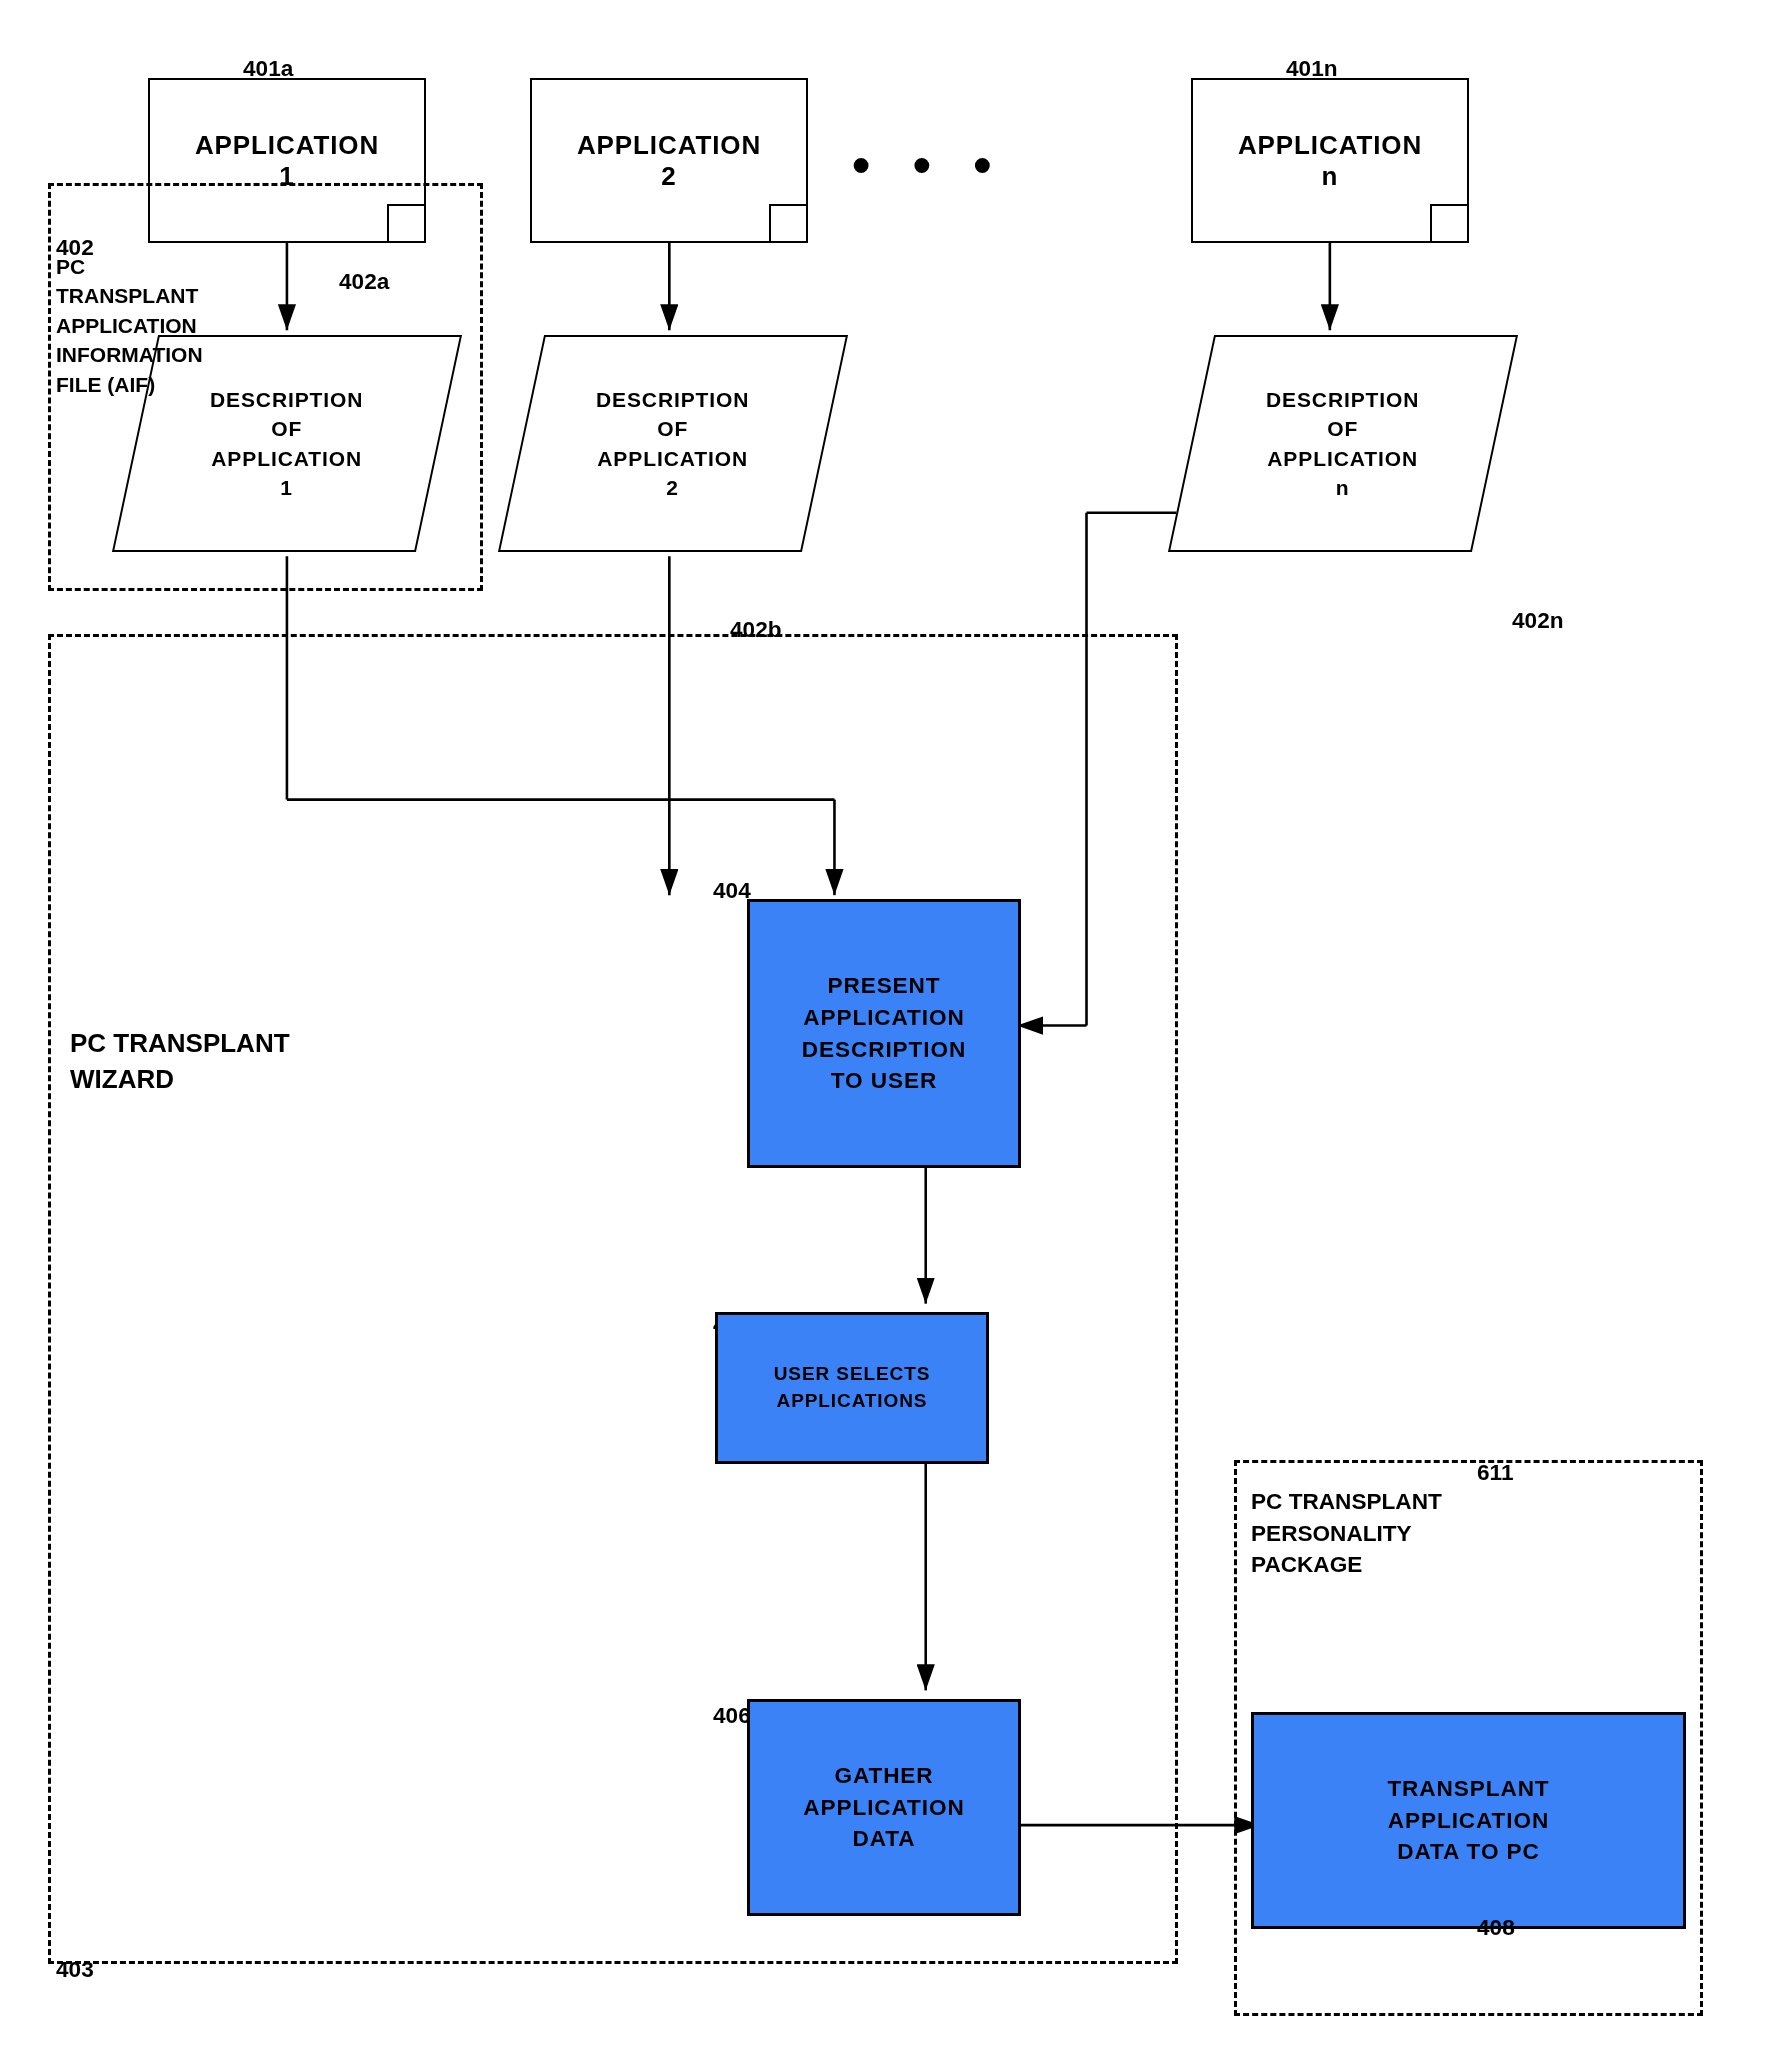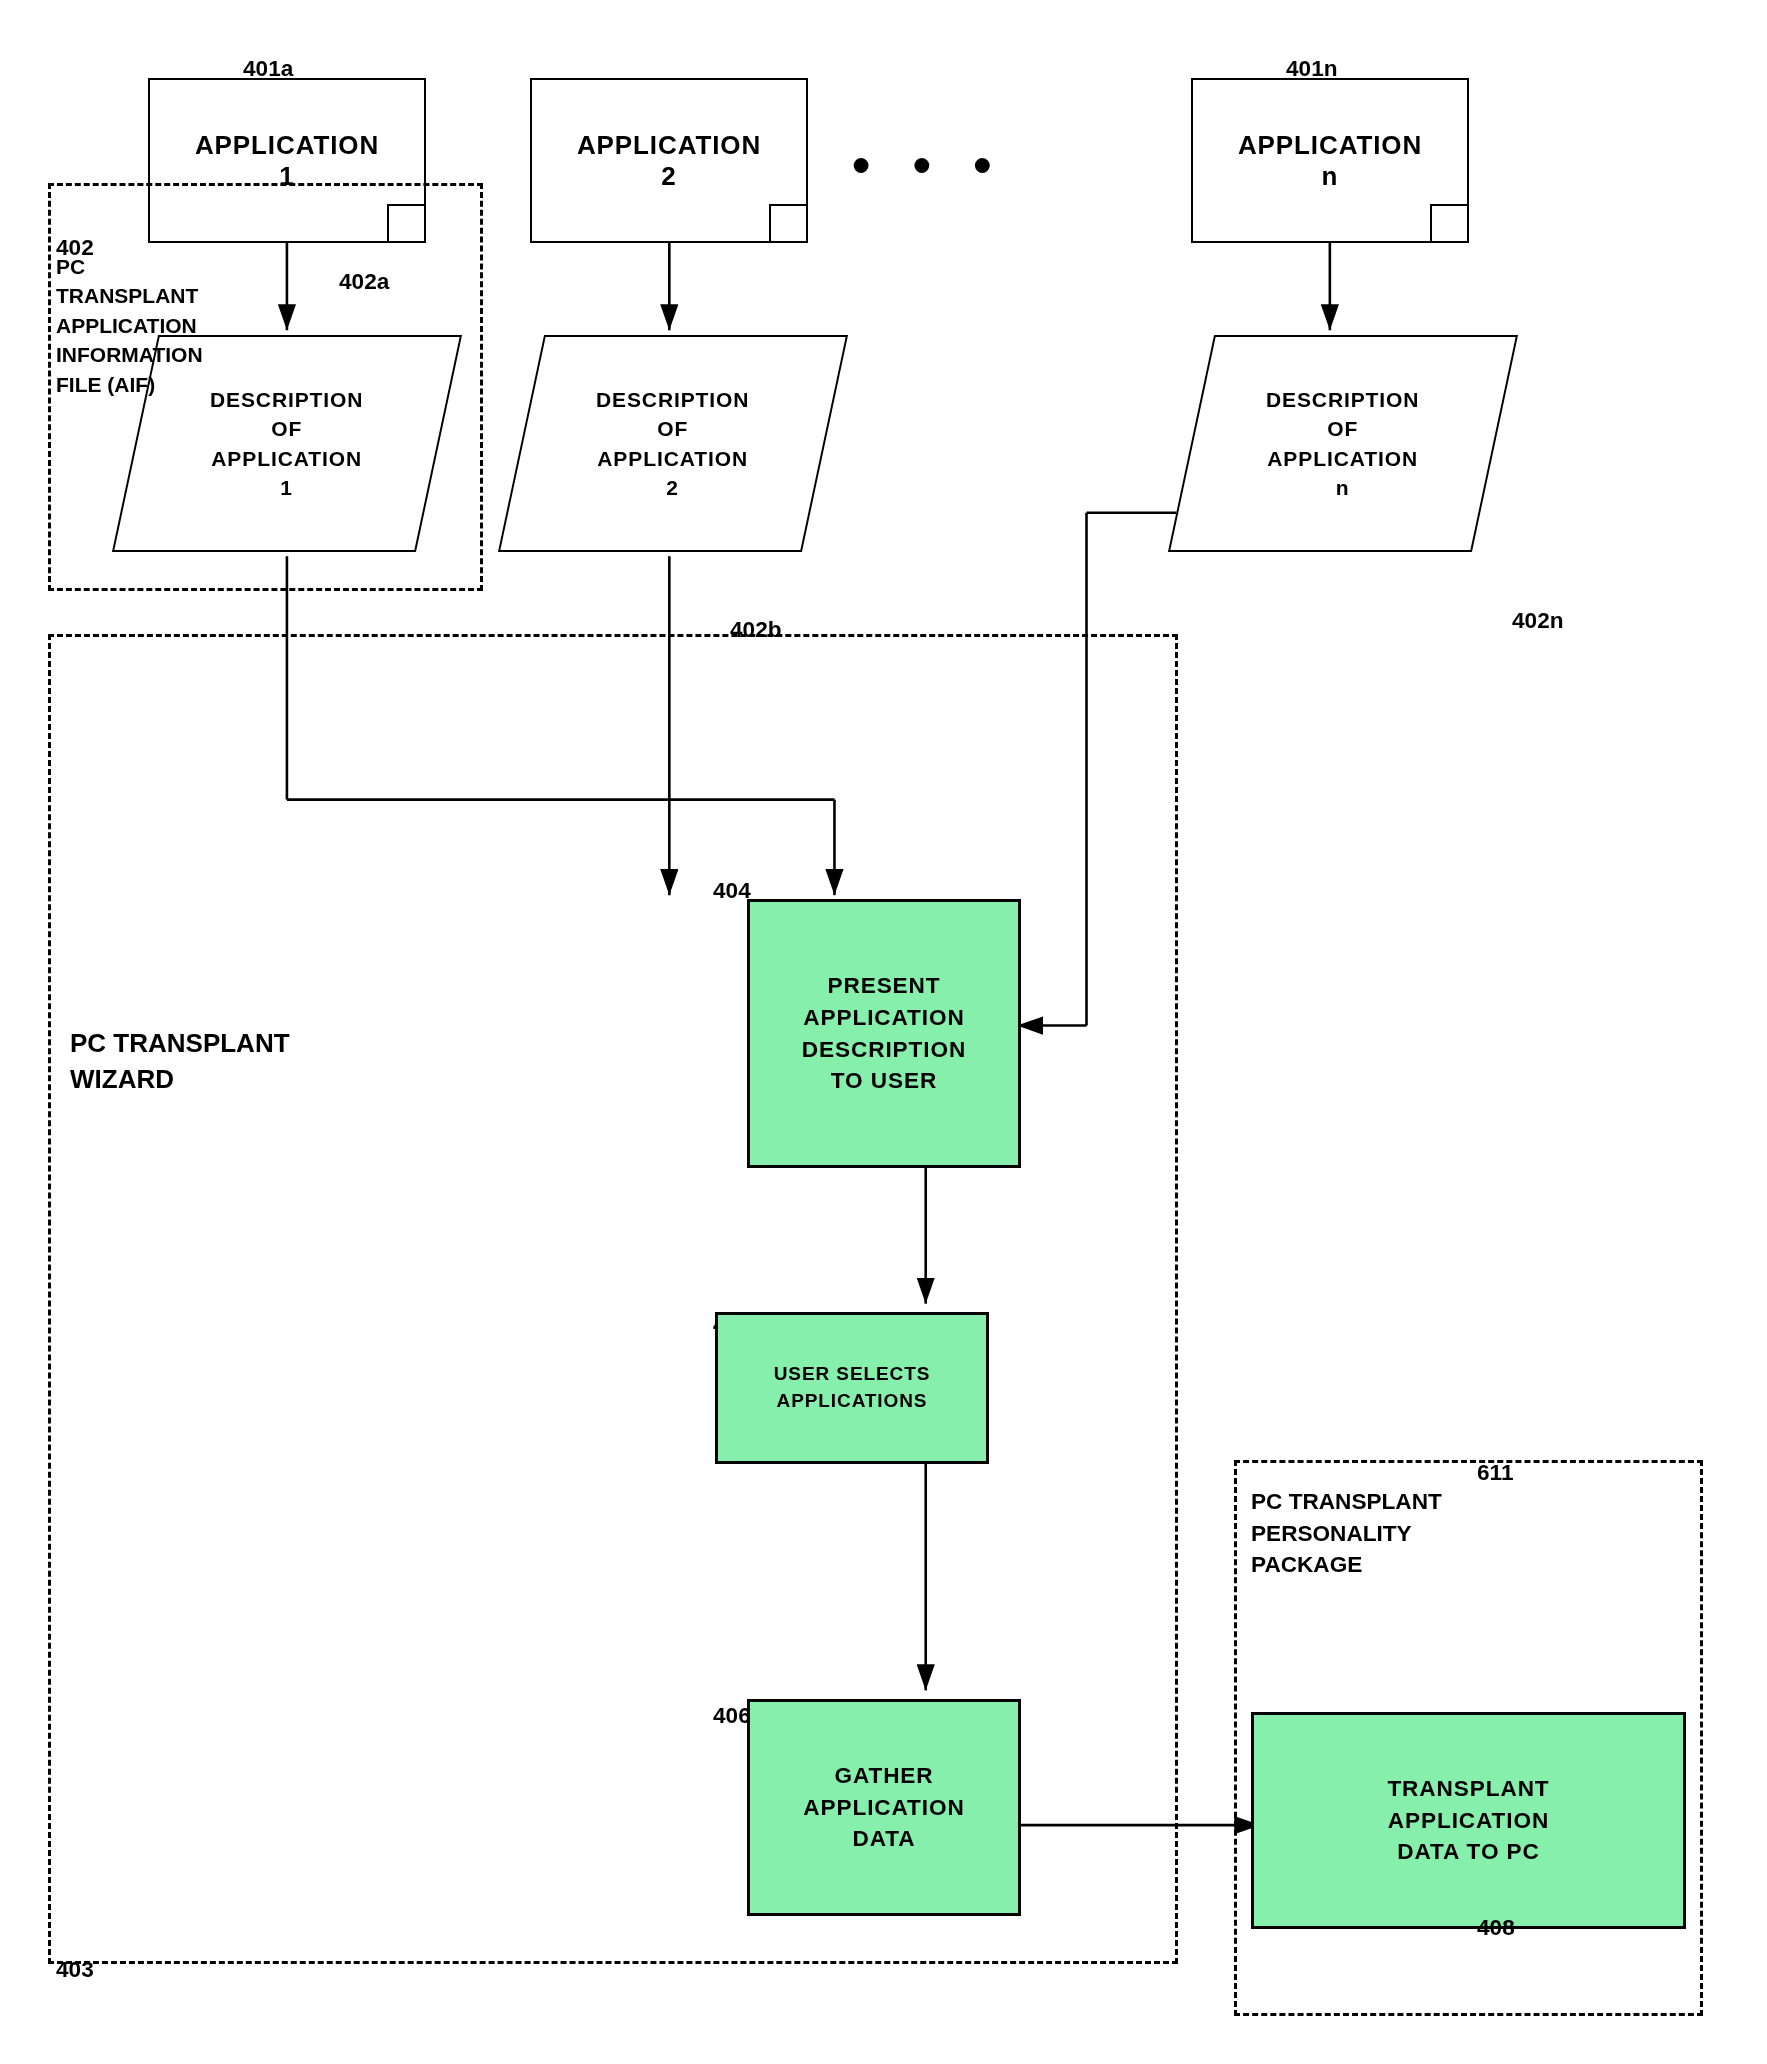--- a/index.html
+++ b/index.html
@@ -54,21 +54,21 @@
       font-weight: bold;
       letter-spacing: 0.9px;
       transform: skewX(-12deg);
     }
     .parallelogram .inner {
       transform: skewX(12deg);
     }
     
     .rect-box {
       position: absolute;
-      background: #86efac;
+      background: #3b82f6;
       border: 3.5px solid #000;
       display: flex;
       align-items: center;
       justify-content: center;
       text-align: center;
       font-size: 24px;
       font-weight: bold;
       letter-spacing: 0.9px;
     }
     

